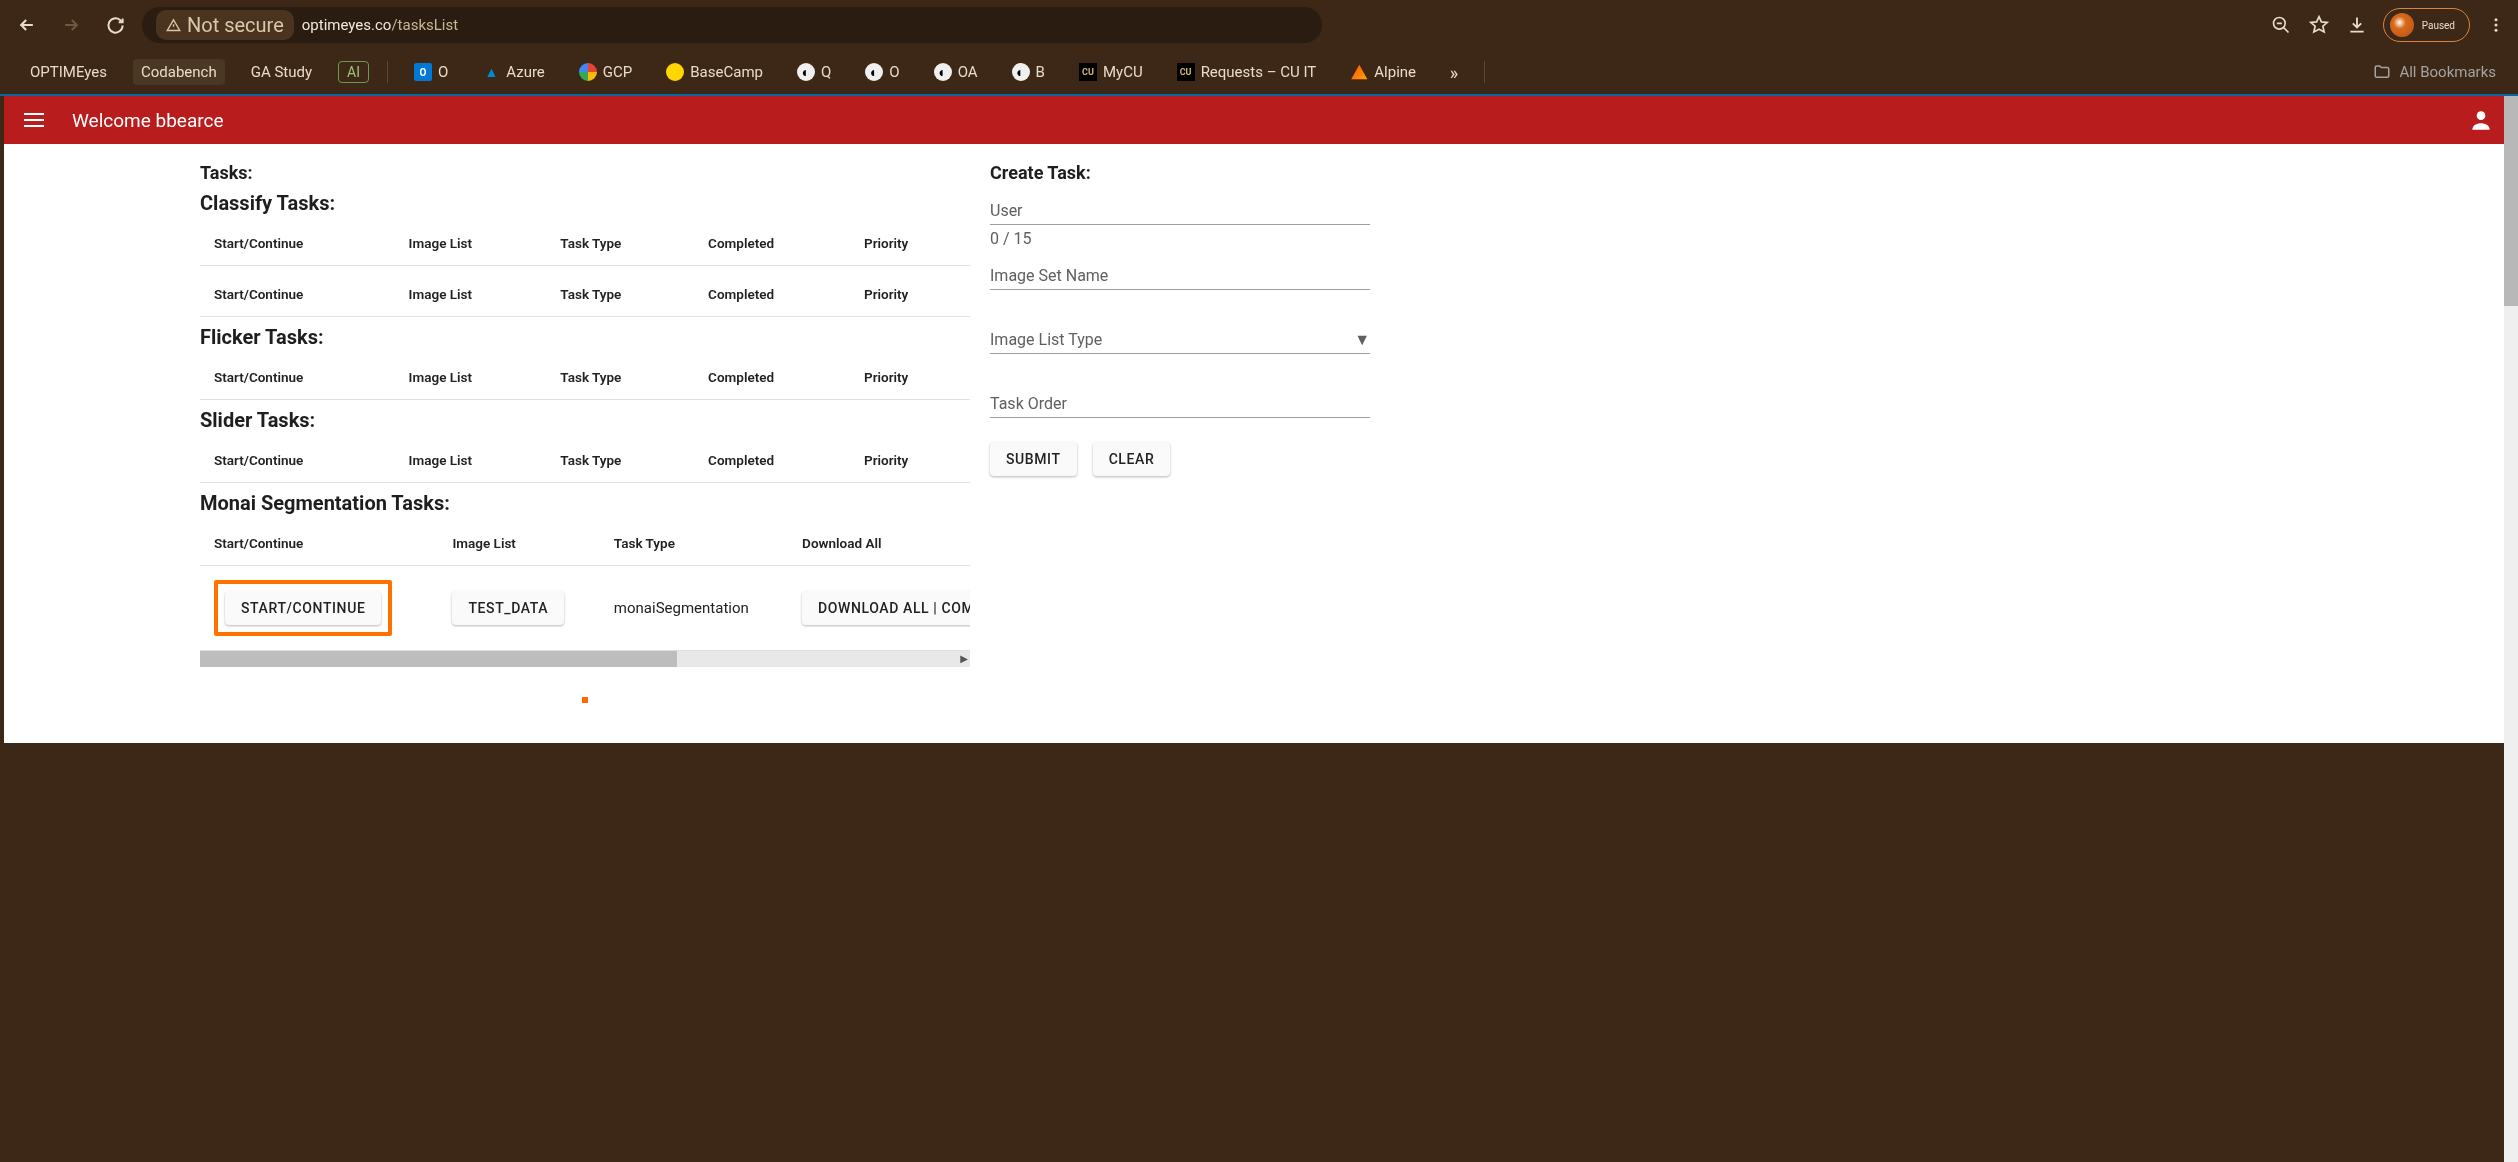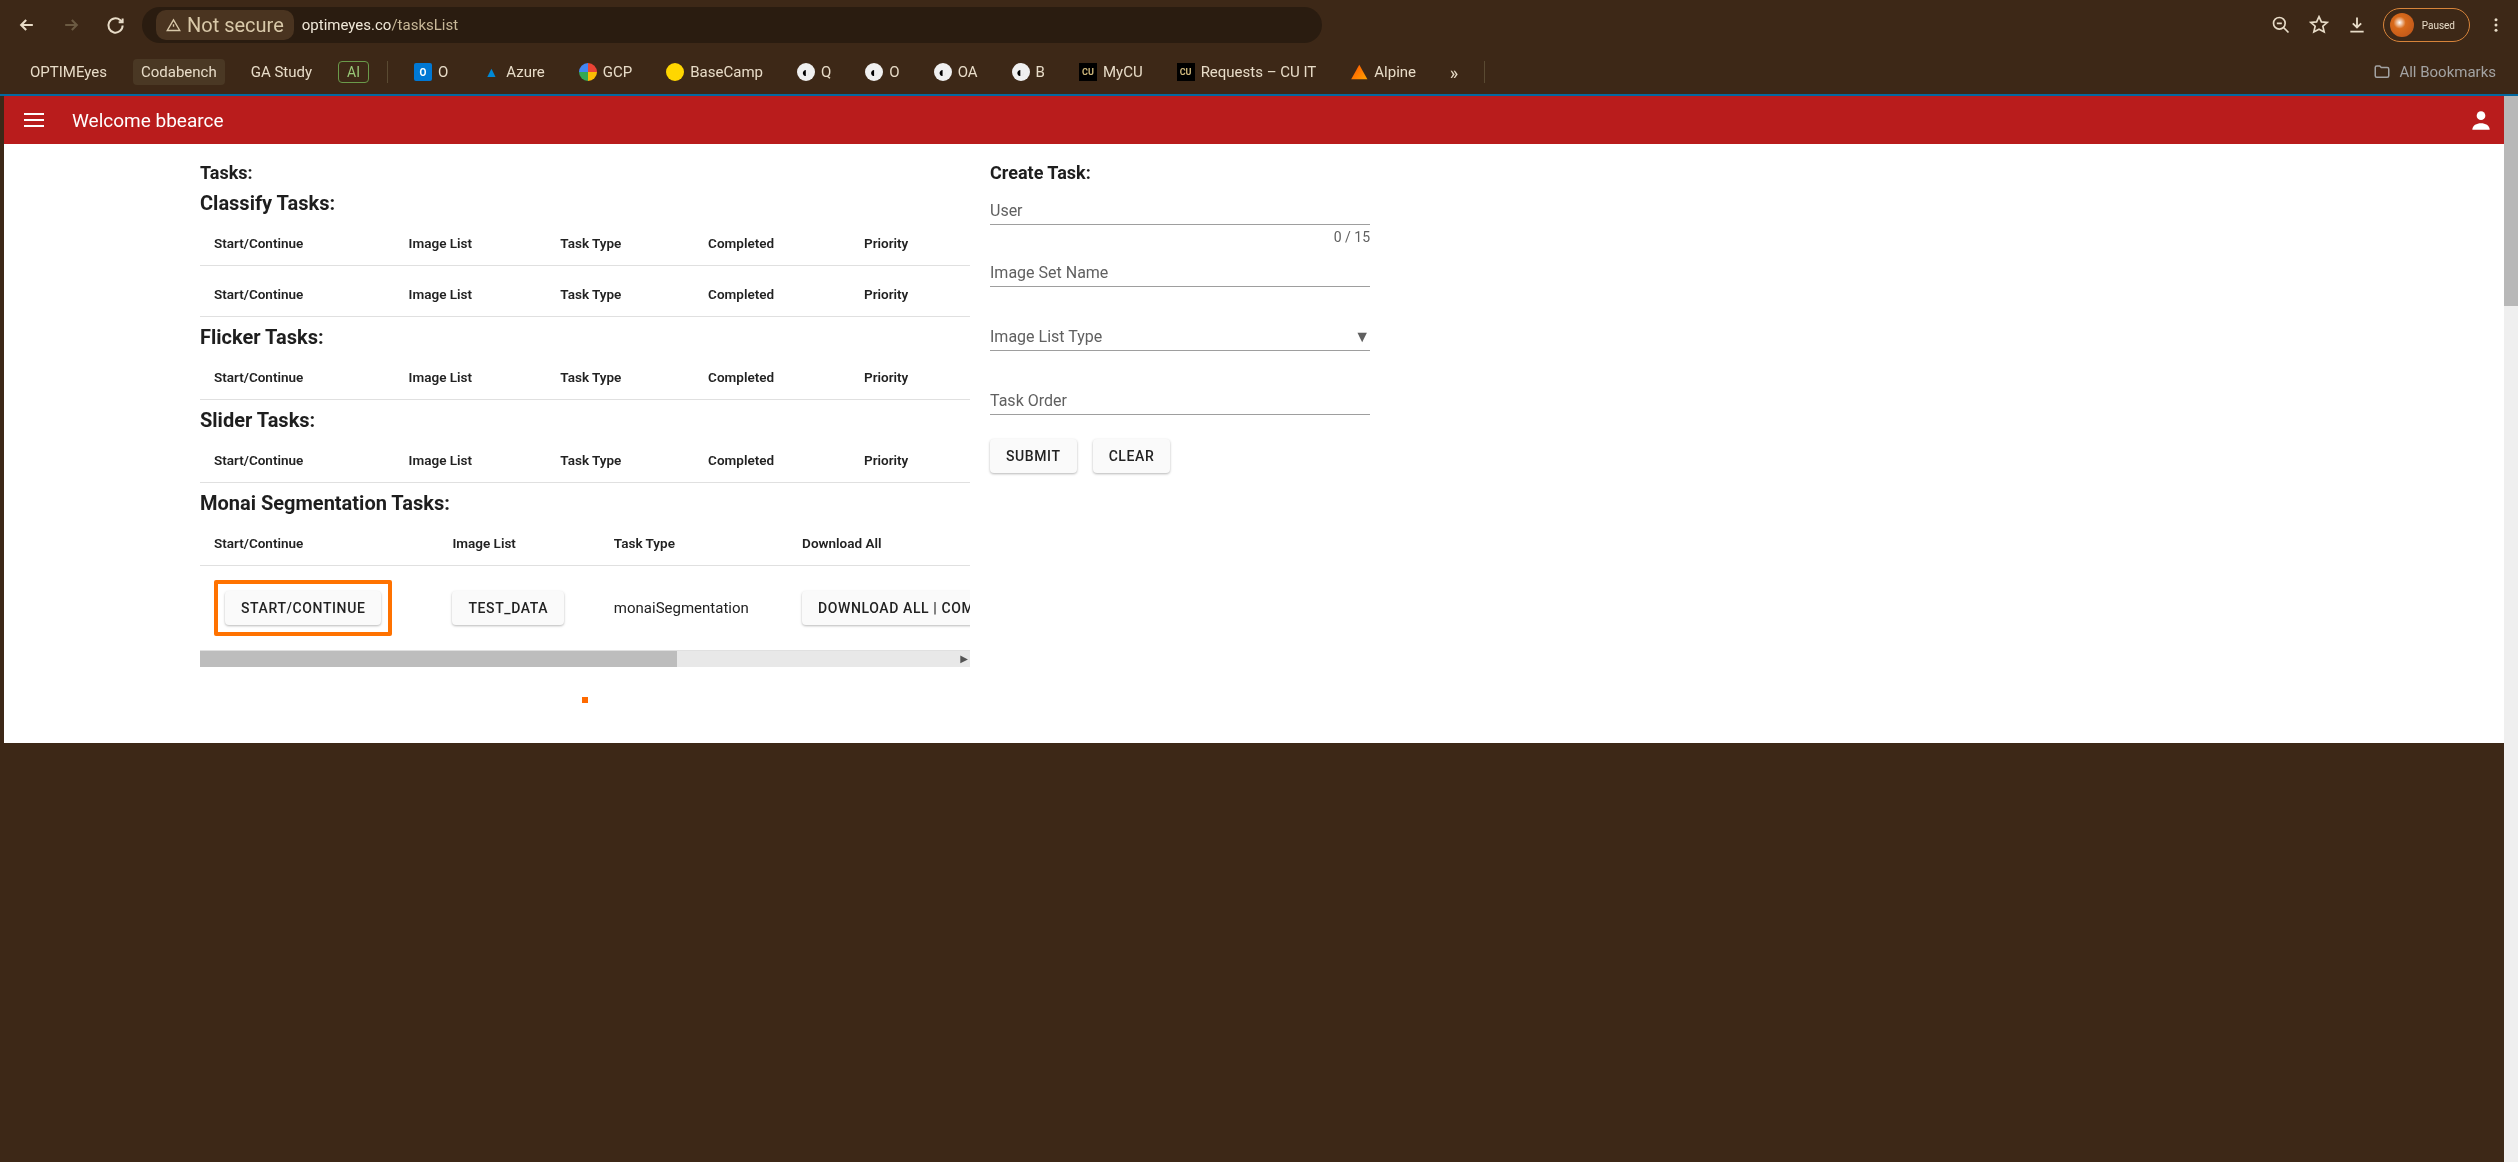--- a/index.html
+++ b/index.html
@@ -282,22 +282,22 @@
     }
     .field-select {
       display: flex;
       justify-content: space-between;
       align-items: center;
     }
     .field-select .arrow {
       color: #606060;
     }
     .helper {
-      text-align: right;
-      font-size: 14px;
+      text-align: left;
+      font-size: 16px;
       color: #606060;
       margin-top: 4px;
     }
     .form-actions {
       display: flex;
       gap: 16px;
       margin-top: 24px;
     }
     
     .fake-hscroll {

